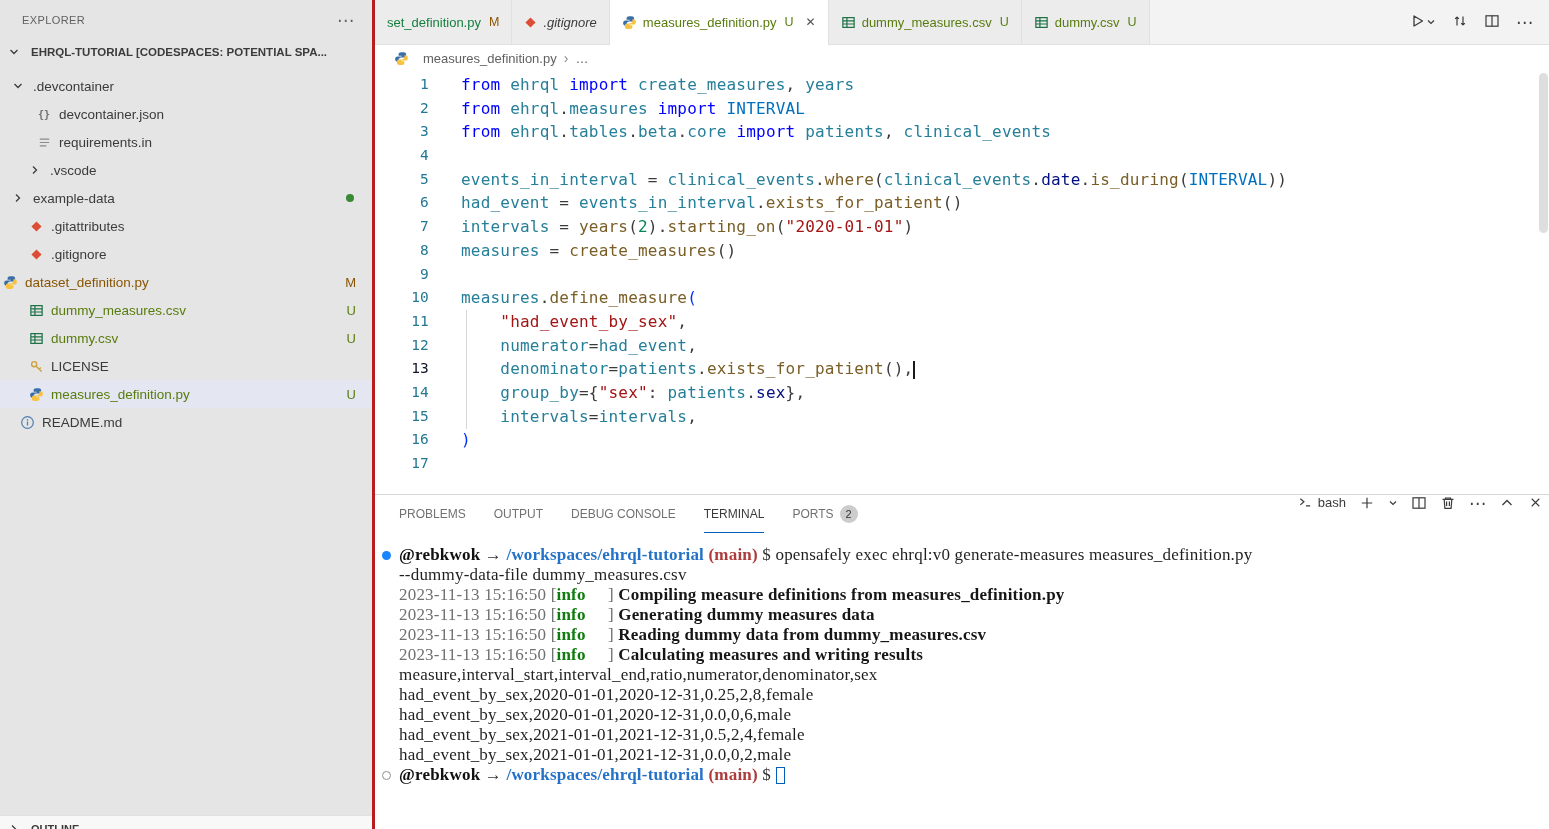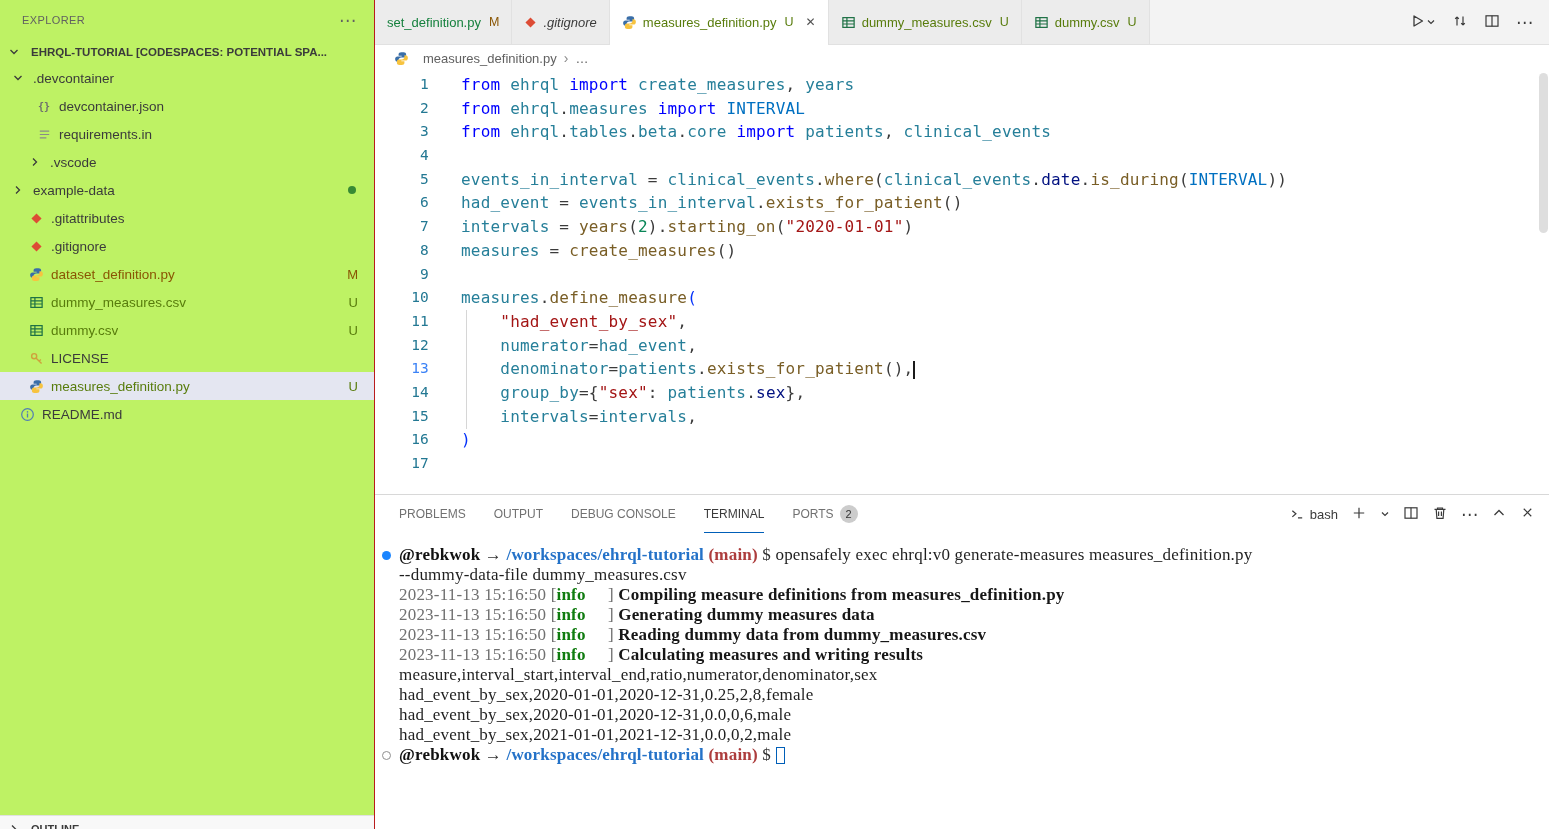--- a/index.html
+++ b/index.html
@@ -1,28 +1,28 @@
 <!DOCTYPE html>
 <html><head>
 <meta charset="utf-8">
 <style>
   *{margin:0;padding:0;box-sizing:border-box}
   body{width:1549px;height:829px;overflow:hidden;background:#fff;color:#3b3b3b;
        font-family:"Liberation Sans","DejaVu Sans",sans-serif;}
   .app{display:flex;width:1549px;height:829px}
 
   
-  .sidebar{width:375px;min-width:375px;height:100%;background:#bef264;border-right:1px solid #b91c1c;
+  .sidebar{width:375px;min-width:375px;height:100%;background:#e5e5e5;border-right:3px solid #b91c1c;
            position:relative;overflow:hidden}
   .sb-header{height:40px;display:flex;align-items:center;justify-content:space-between;padding:0 18px 0 22px}
   .sb-title{font-size:11px;letter-spacing:.4px;color:#616161}
   .sb-more{font-size:17px;color:#616161;cursor:pointer;line-height:1}
   .ws-row{height:24px;display:flex;align-items:center;gap:2px;font-weight:700;font-size:11.5px;
           color:#3b3b3b;white-space:nowrap;overflow:hidden;padding-left:4px;cursor:pointer}
-  .tree{}
+  .tree{margin-top:8px}
   .tree-row{height:28px;display:flex;align-items:center;position:relative;font-size:13.5px;
             cursor:pointer;white-space:nowrap}
   .tree-row.selected{background:#e4e6f1}
   .tree-icon{width:20px;height:16px;display:inline-flex;align-items:center;justify-content:center;
              margin-right:5px;flex:none}
   .tree-icon svg{display:block}
   .tree-label{overflow:hidden;text-overflow:ellipsis}
   .st-modified .tree-label{color:#895503}
   .st-untracked .tree-label{color:#587c0c}
   .tree-badge{position:absolute;right:16px;font-size:13px}
@@ -61,21 +61,21 @@
   
   .breadcrumb{height:26px;display:flex;align-items:center;gap:7px;padding-left:16px;font-size:13px;
               color:#616161;background:#fff}
   .bc-sep{font-size:14px;color:#8a8a8a}
 
   
   .editor{flex:1;display:flex;position:relative;background:#fff;overflow:hidden;
           font-family:"DejaVu Sans Mono","Liberation Mono",monospace;font-size:16px;letter-spacing:.2px}
   .gutter{width:60px;padding:2px 6px 0 0;text-align:right;font-size:14.5px;color:#237893;flex:none}
   .ln{height:23.7px;line-height:23.7px}
-  .ln.active{color:#3b82f6}
+  .ln.active{color:#0f172a}
   .code-content{flex:1;padding:2px 0 0 26px;position:relative;overflow:hidden}
   .code-line{height:23.7px;line-height:23.7px;white-space:pre}
   .t-kw{color:#0000ff}
   .t-id{color:#267f99}
   .t-fn{color:#795e26}
   .t-prop{color:#001080}
   .t-str{color:#a31515}
   .t-num{color:#098658}
   .t-const{color:#0070c1}
   .t-pun{color:#3b3b3b}
@@ -88,21 +88,21 @@
 
   
   .panel{height:335px;border-top:1px solid #d8d8d8;display:flex;flex-direction:column;background:#fff;flex:none}
   .panel-header{height:38px;display:flex;align-items:center;padding-left:24px;position:relative;flex:none}
   .panel-tabs{display:flex;height:38px}
   .panel-tab{display:flex;align-items:center;gap:6px;margin-right:28px;font-size:12px;color:#717171;
              height:38px;cursor:pointer;border-bottom:1px solid transparent}
   .panel-tab.active{color:#3b3b3b;border-bottom-color:#005fb8}
   .panel-badge{min-width:18px;height:18px;border-radius:9px;background:#ccc;color:#333;font-size:11px;
                display:inline-flex;align-items:center;justify-content:center;padding:0 4px}
-  .panel-actions{position:absolute;right:14px;top:0;height:38px;display:flex;align-items:center;gap:13px}
+  .panel-actions{position:absolute;right:6px;top:0;height:38px;display:flex;align-items:flex-start;gap:13px}
   .shell-group{display:flex;align-items:center;gap:5px;font-size:13px;color:#3b3b3b;cursor:pointer}
 
   
   .terminal{flex:1;padding-top:12px;font-family:Liberation Serif, serif;
             font-size:17px;letter-spacing:.2px;color:#1f1f1f;overflow:hidden}
   .term-line{position:relative;height:20px;line-height:20px;padding-left:24px;white-space:pre}
   .term-deco{position:absolute;left:7px;top:5.5px;width:9px;height:9px;border-radius:50%}
   .deco-filled{background:#1a85ff}
   .deco-open{border:1.5px solid #8f8f8f}
   .tt-user{font-weight:700;color:#111}
@@ -184,21 +184,21 @@
           <span class="tree-label">.gitattributes</span>
         </div>
         <div class="tree-row" style="padding-left: 26px;">
           <span class="tree-icon">
             <svg width="13" height="13" viewBox="0 0 16 16">
               <rect x="3.6" y="3.6" width="8.8" height="8.8" transform="rotate(45 8 8)" fill="#dd4c35"></rect>
             </svg>
           </span>
           <span class="tree-label">.gitignore</span>
         </div>
-        <div class="tree-row st-modified" style="padding-left: 26px;">
+        <div class="tree-row st-modified" style="">
           <span class="tree-icon">
             <svg width="15" height="15" viewBox="0 0 16 16">
               <path fill="#3a6ea8" d="M7.8 1.2c-1.8 0-2.9.8-2.9 2.1v1.8h3.3v.7H3.7C2.2 5.8 1.2 7 1.2 8.6c0 1.6 1 2.8 2.5 2.8h1.2V9.6c0-1.5 1.3-2.6 2.8-2.6h3c1.3 0 2.2-1 2.2-2.2V3.3c0-1.2-1.1-2.1-2.6-2.1H7.8z"></path>
               <path fill="#f7c33f" d="M8.2 14.8c1.8 0 2.9-.8 2.9-2.1v-1.8H7.8v-.7h4.5c1.5 0 2.5-1.2 2.5-2.8 0-1.6-1-2.8-2.5-2.8h-1.2v1.8c0 1.5-1.3 2.6-2.8 2.6h-3c-1.3 0-2.2 1-2.2 2.2v1.5c0 1.2 1.1 2.1 2.6 2.1h2.5z"></path>
             </svg>
           </span>
           <span class="tree-label">dataset_definition.py</span>
           <span class="tree-badge">M</span>
         </div>
         <div class="tree-row st-untracked" style="padding-left: 26px;">
@@ -458,19 +458,20 @@
       <div class="terminal">
           <div class="term-line"><span class="term-deco deco-filled"></span><span class="tt-user">@rebkwok</span><span class="tt-plain"> → </span><span class="tt-path">/workspaces/ehrql-tutorial</span><span class="tt-plain"> </span><span class="tt-branch">(main)</span><span class="tt-plain"> $ </span><span class="tt-cmd">opensafely exec ehrql:v0 generate-measures measures_definition.py</span></div>
           <div class="term-line"><span class="tt-cmd">--dummy-data-file dummy_measures.csv</span></div>
           <div class="term-line"><span class="tt-dim">2023-11-13 15:16:50 [</span><span class="tt-info">info</span><span class="tt-dim">     ] </span><span class="tt-msg">Compiling measure definitions from measures_definition.py</span></div>
           <div class="term-line"><span class="tt-dim">2023-11-13 15:16:50 [</span><span class="tt-info">info</span><span class="tt-dim">     ] </span><span class="tt-msg">Generating dummy measures data</span></div>
           <div class="term-line"><span class="tt-dim">2023-11-13 15:16:50 [</span><span class="tt-info">info</span><span class="tt-dim">     ] </span><span class="tt-msg">Reading dummy data from dummy_measures.csv</span></div>
           <div class="term-line"><span class="tt-dim">2023-11-13 15:16:50 [</span><span class="tt-info">info</span><span class="tt-dim">     ] </span><span class="tt-msg">Calculating measures and writing results</span></div>
           <div class="term-line"><span class="tt-out">measure,interval_start,interval_end,ratio,numerator,denominator,sex</span></div>
           <div class="term-line"><span class="tt-out">had_event_by_sex,2020-01-01,2020-12-31,0.25,2,8,female</span></div>
           <div class="term-line"><span class="tt-out">had_event_by_sex,2020-01-01,2020-12-31,0.0,0,6,male</span></div>
+          <div class="term-line"><span class="tt-out">had_event_by_sex,2021-01-01,2021-12-31,0.5,2,4,female</span></div>
           <div class="term-line"><span class="tt-out">had_event_by_sex,2021-01-01,2021-12-31,0.0,0,2,male</span></div>
           <div class="term-line"><span class="term-deco deco-open"></span><span class="tt-user">@rebkwok</span><span class="tt-plain"> → </span><span class="tt-path">/workspaces/ehrql-tutorial</span><span class="tt-plain"> </span><span class="tt-branch">(main)</span><span class="tt-plain"> $ </span><span class="term-cursor"></span></div>
         </div>
     </div>
 
   </div>
 </div>
 
 </body></html>

